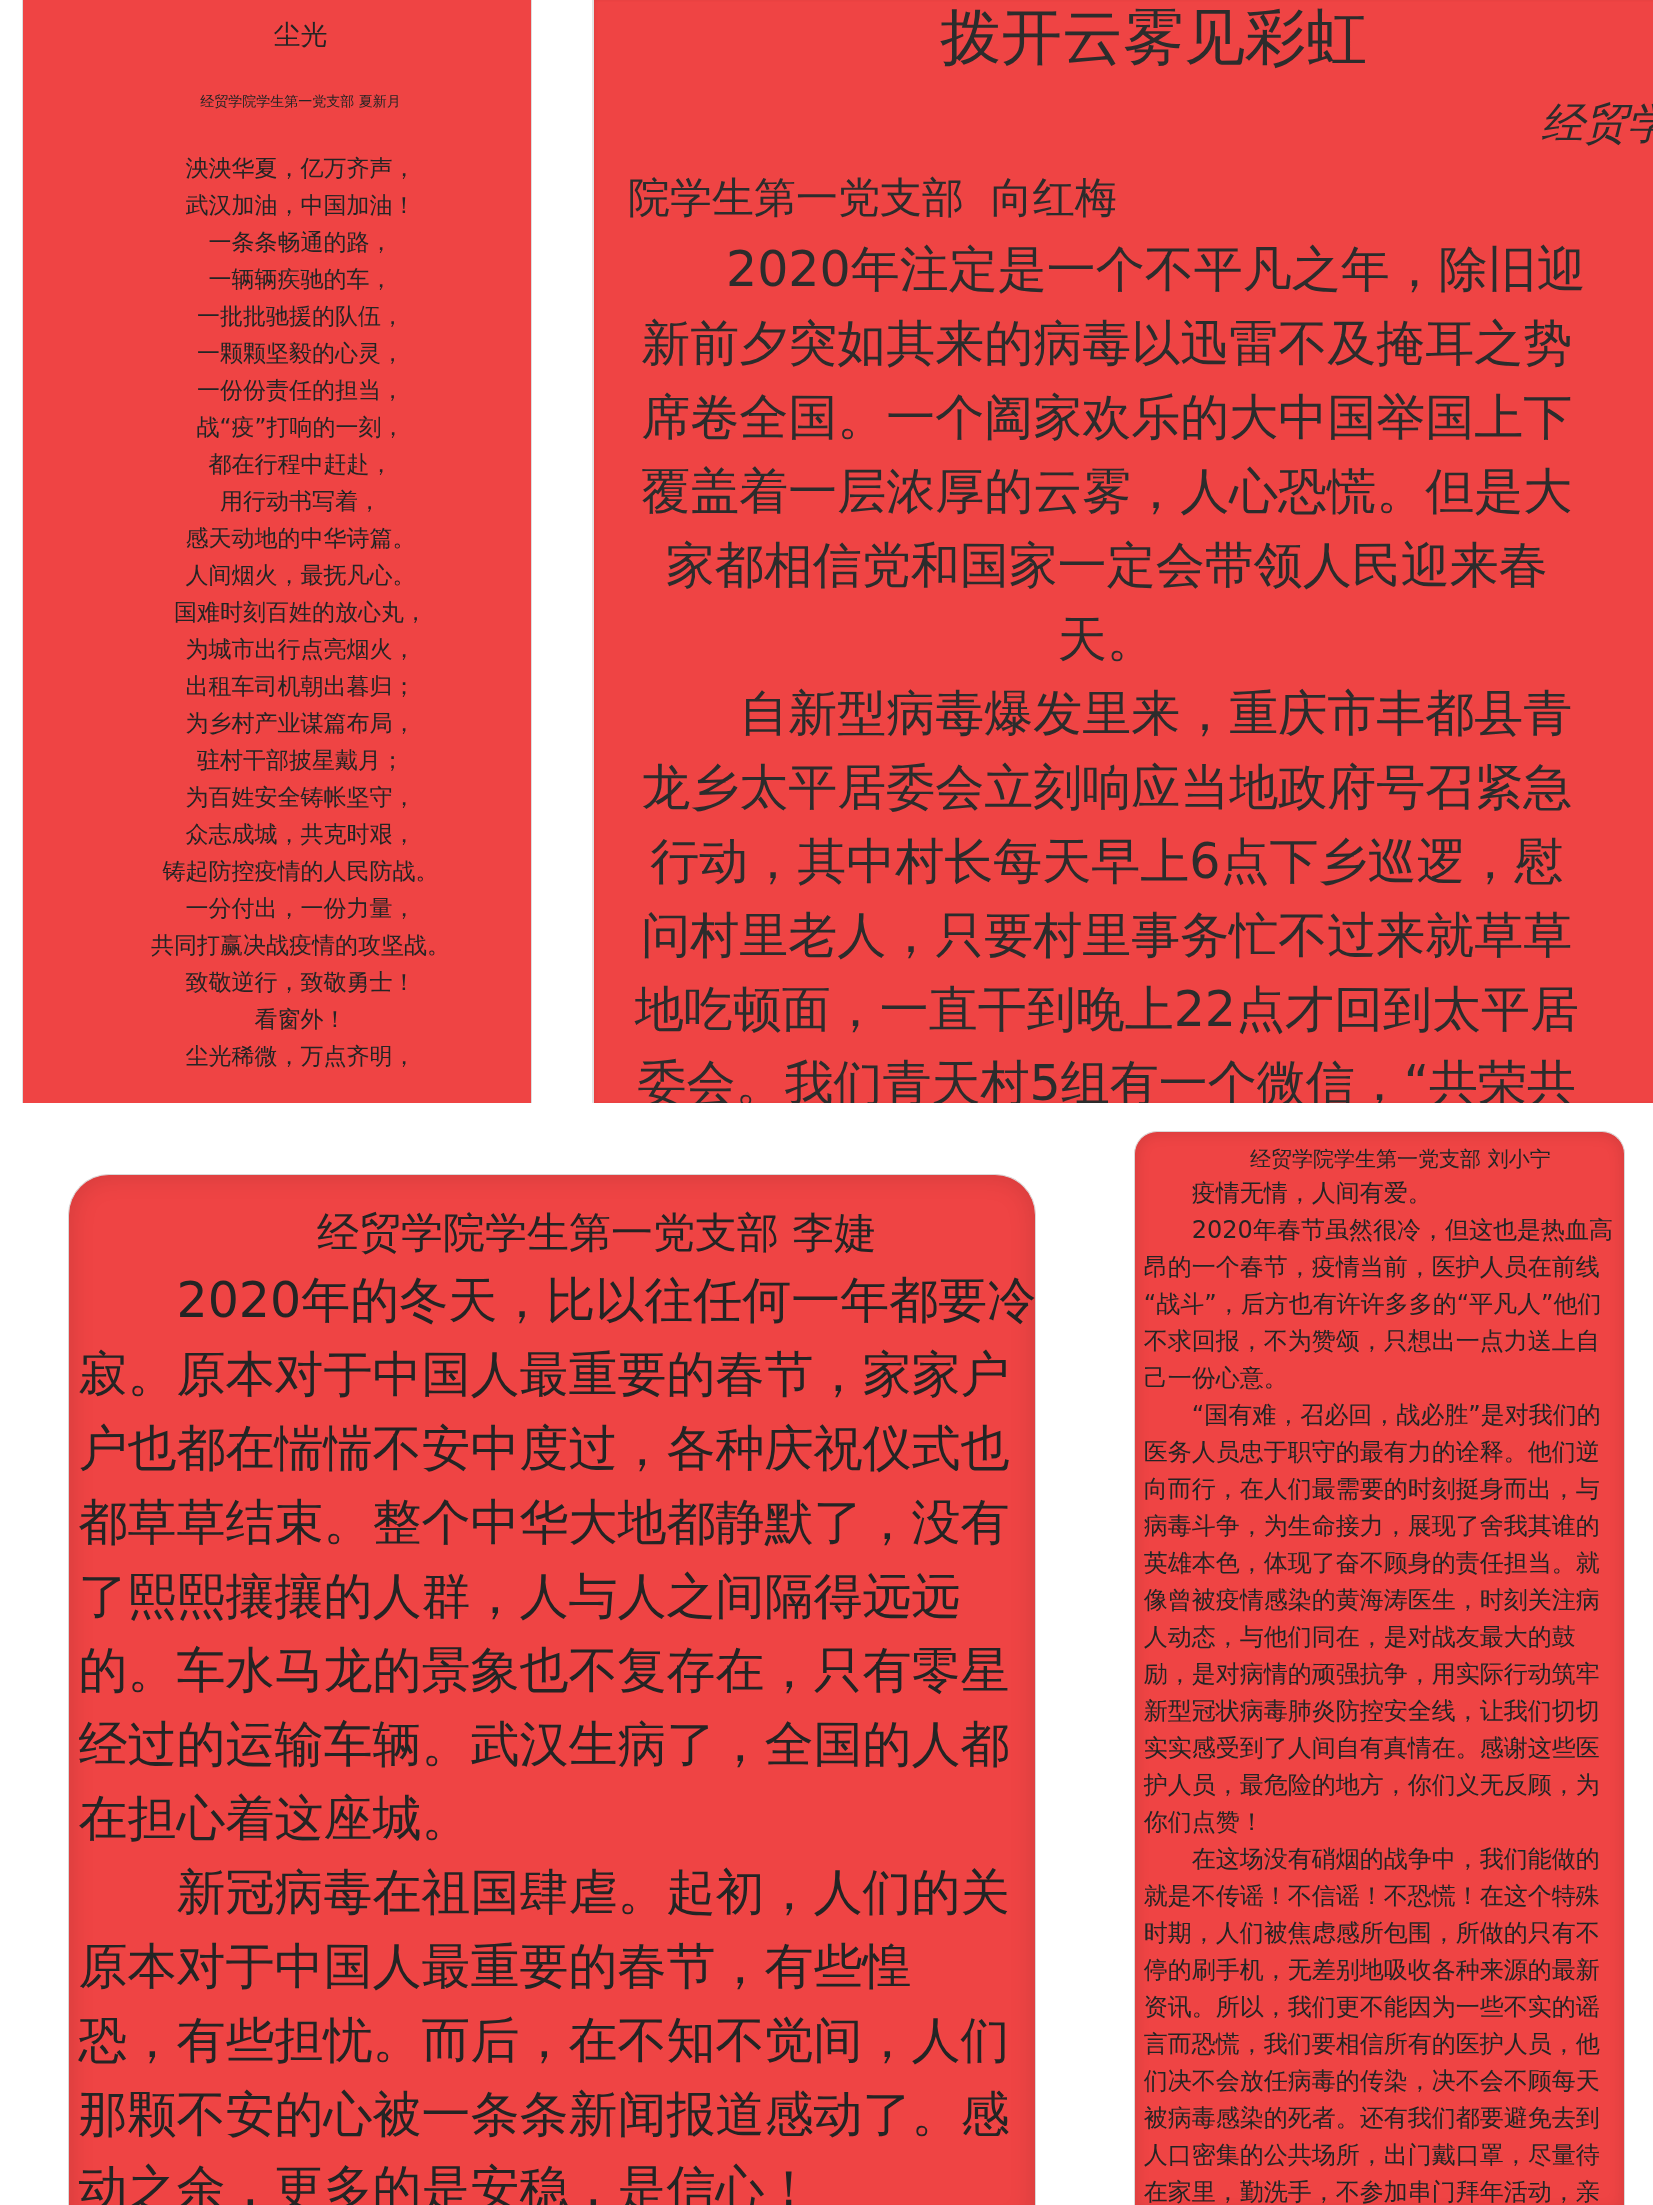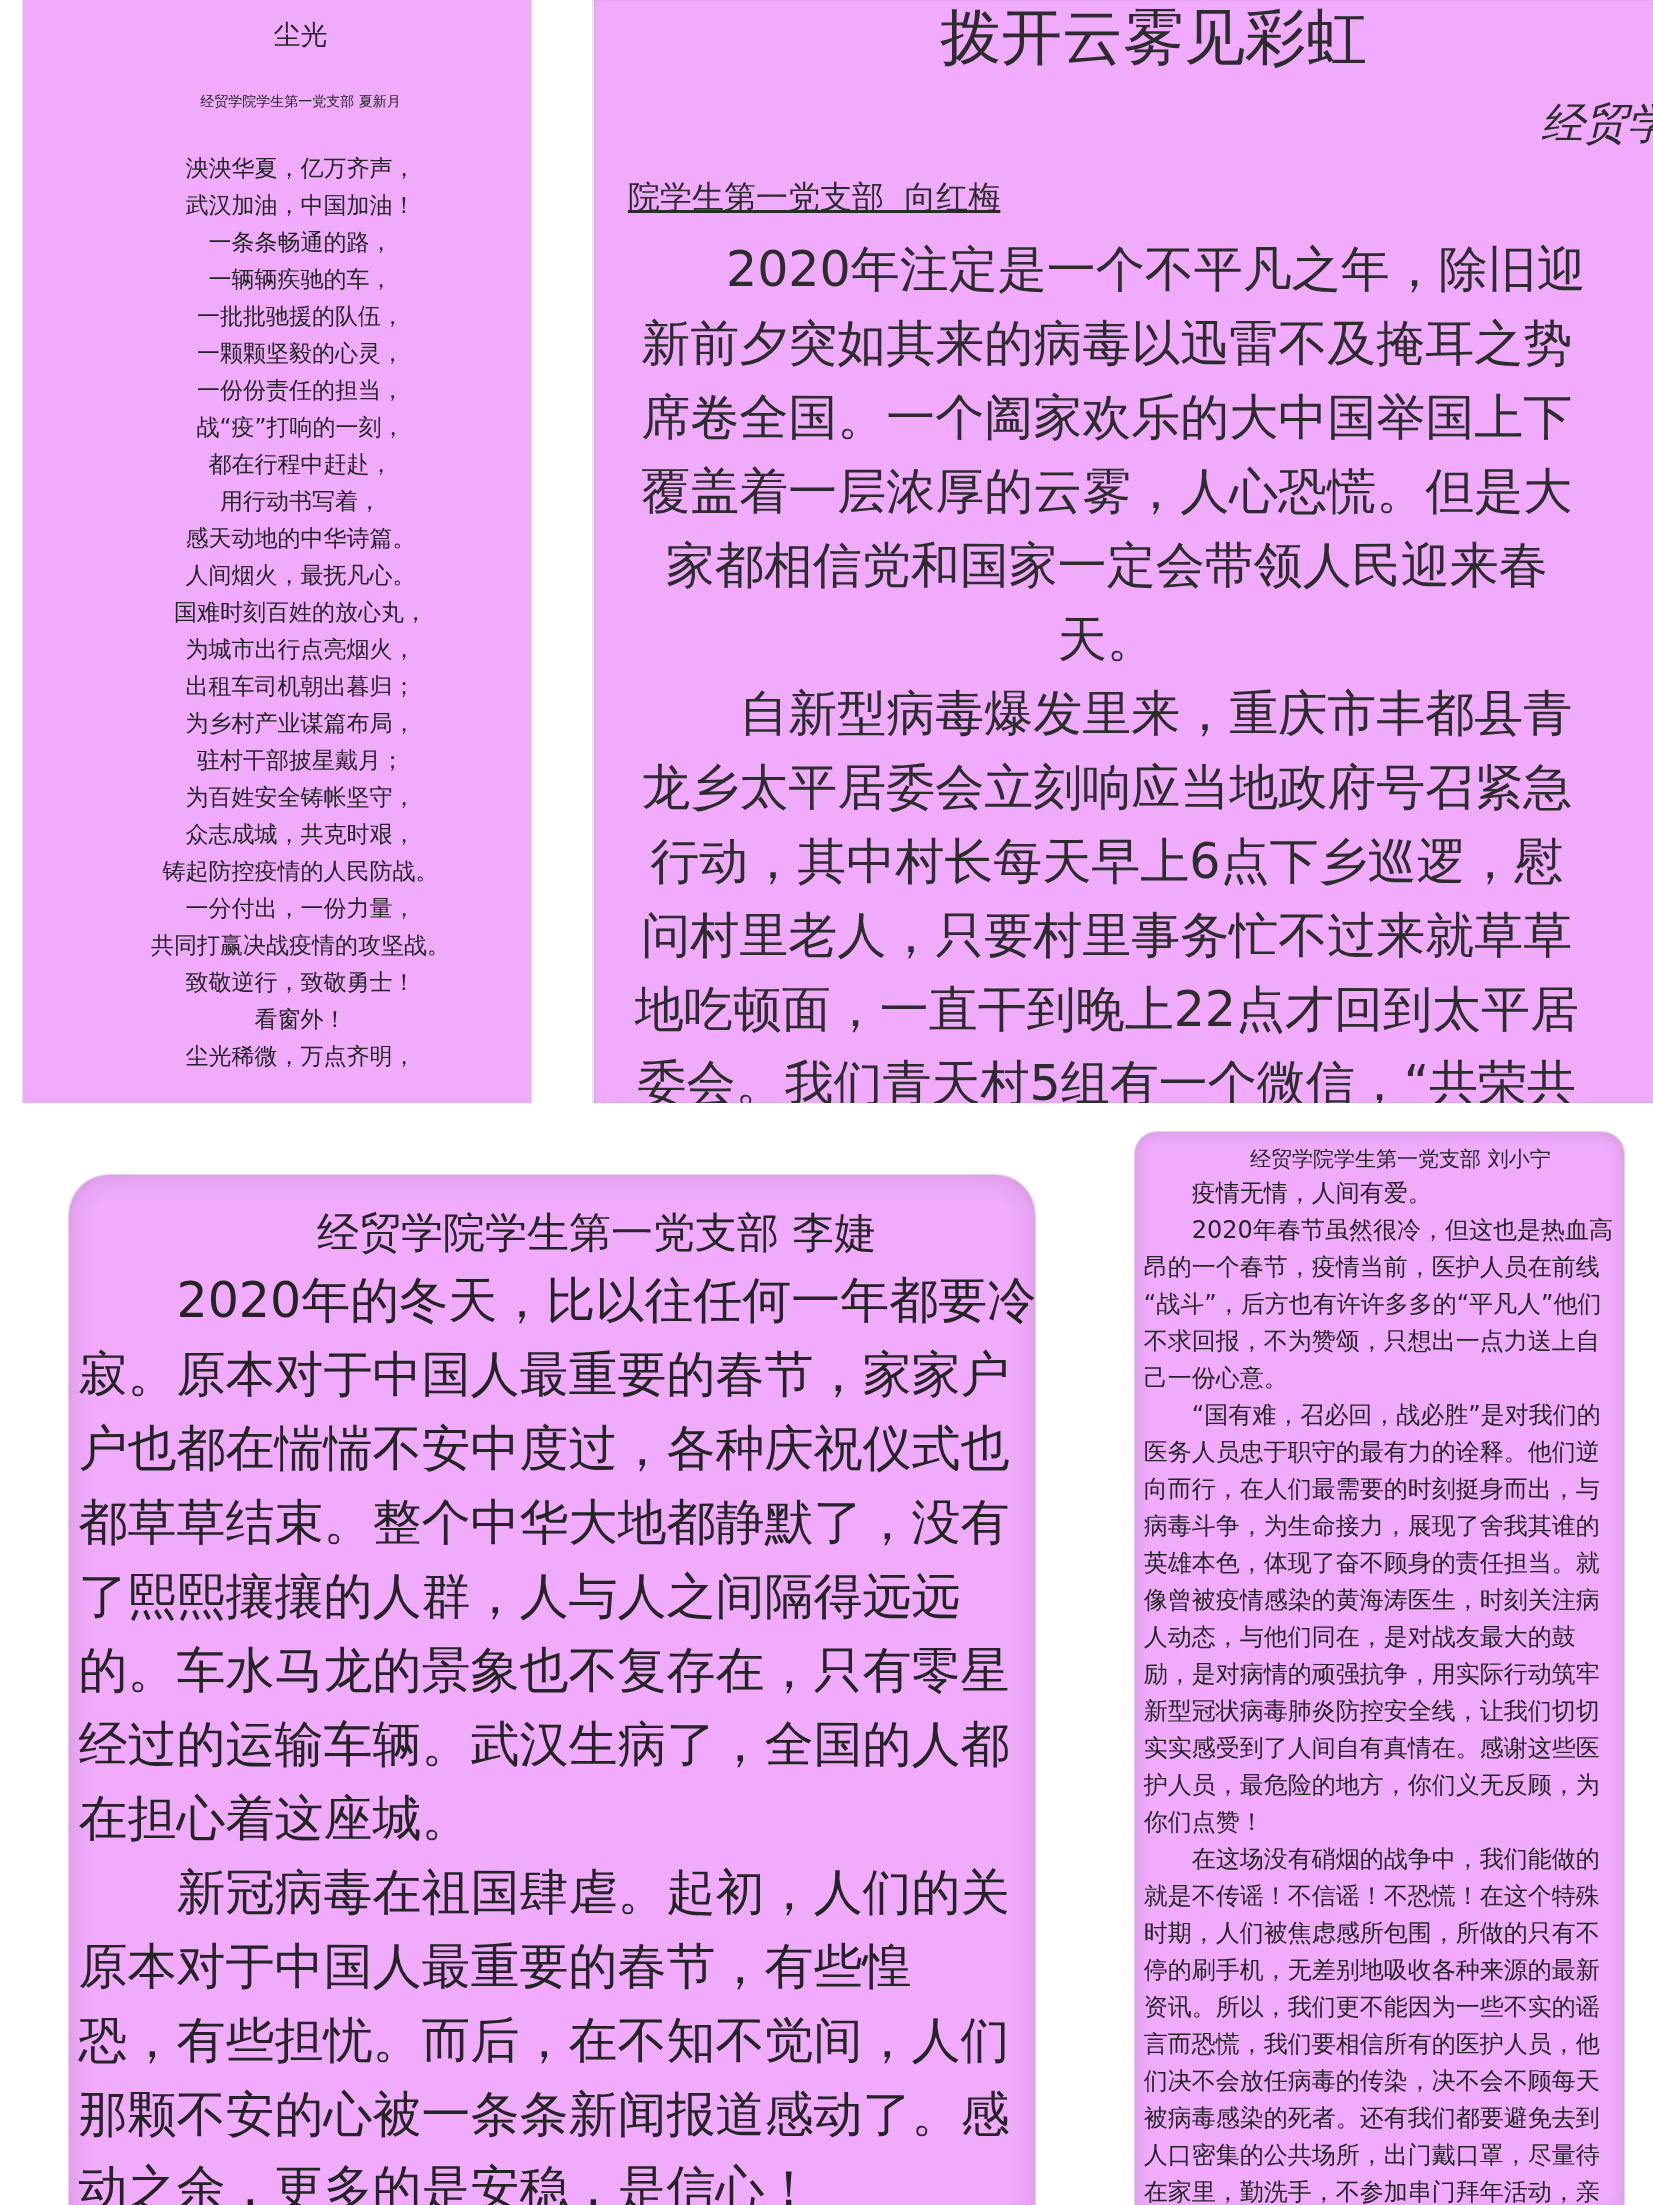--- a/index.html
+++ b/index.html
@@ -2,21 +2,21 @@
 <html style="font-size:10.8px"><head>
 <meta charset="utf-8">
 <style>
   html, body { margin: 0; padding: 0; }
   body {
     width: 1654px; height: 2205px; position: relative; overflow: hidden;
     background: #ffffff;
     font-family: "DejaVu Sans", sans-serif;
     color: #242424;
   }
-  .panel { position: absolute; background: #f0abfc; overflow: hidden; box-sizing: border-box; }
+  .panel { position: absolute; background: #ef4444; overflow: hidden; box-sizing: border-box; }
   .abs { position: absolute; white-space: nowrap; }
   .line { white-space: nowrap; }
   .indent { padding-left: 2em; }
 
   
   #poem-panel {
     left: 22px; top: 0; width: 510px; height: 1103px;
     border-left: 1.4px solid #dedede; border-right: 1.4px solid #dedede;
   }
   #poem-panel .col { position: absolute; left: 41px; width: 473px; text-align: center; }
@@ -27,21 +27,21 @@
 
   
   #article-panel {
     left: 592px; top: 0; width: 1112px; height: 1103px;
     border-left: 2.7px solid #e4e4e4; border-right: 2.7px solid #e4e4e4;
     box-shadow: inset 2px 0 3.4px rgba(0,0,0,0.04), inset -2px 0 3.4px rgba(0,0,0,0.04);
     color: #2c2c2c;
   }
   #article-title { left: 346px; top: 2.7px; font-size: 61px; line-height: 68px; }
   #article-byline-right { right: 32px; top: 100px; font-size: 43px; line-height: 47px; font-style: italic; }
-  #article-byline-left { left: 34px; top: 174px; font-size: 32px; line-height: 47px; white-space: pre; text-decoration: underline; }
+  #article-byline-left { left: 34px; top: 174px; font-size: 42px; line-height: 47px; white-space: pre; }
   #article-lines { position: absolute; left: 34px; top: 233px; font-size: 49px; }
   #article-lines .line { height: 74px; line-height: 74px; text-align: center; }
 
   
   #essay-panel {
     left: 68px; top: 1174px; width: 968px; height: 1054px;
     border: 0.7px solid #d9d9d9; border-bottom: none;
     border-radius: 41px 41px 0 0;
     box-shadow: inset 0 0 27px rgba(0,0,0,0.13);
   }

